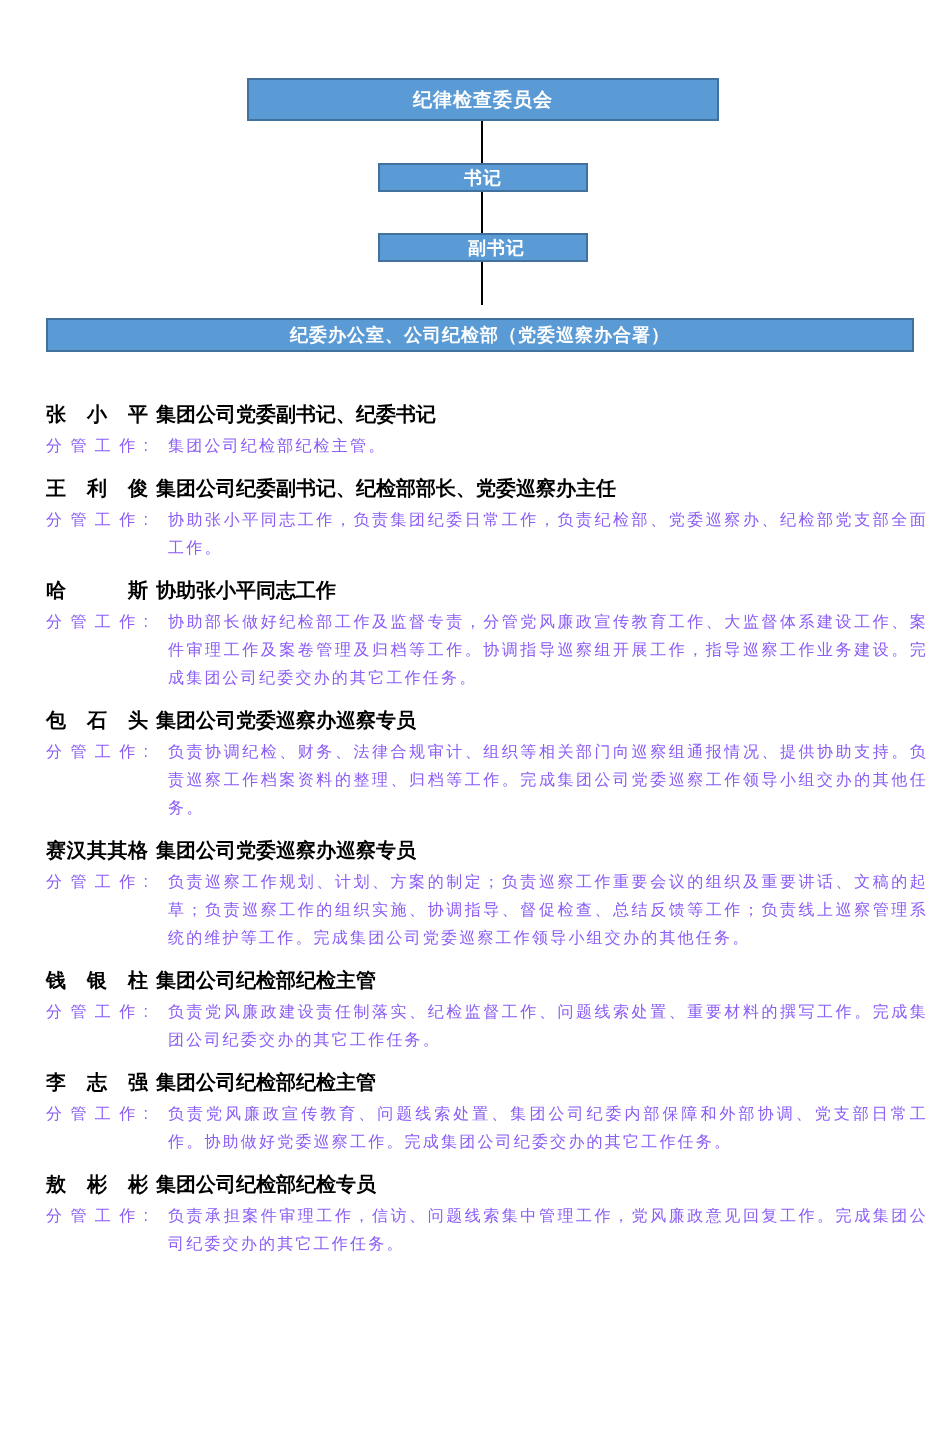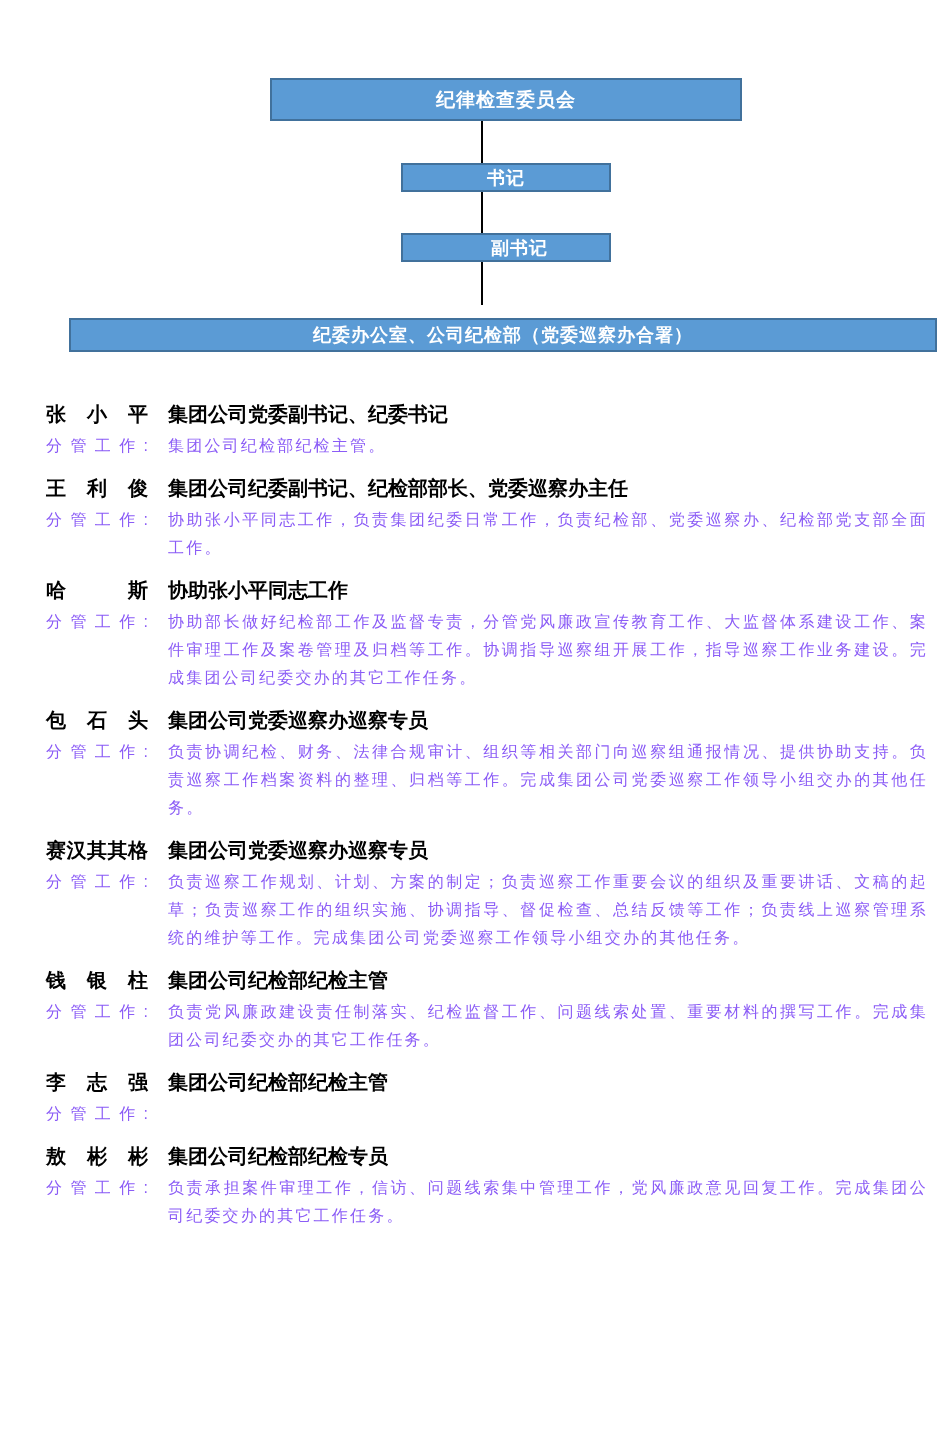--- a/index.html
+++ b/index.html
@@ -21,21 +21,20 @@
   .node{
     position:absolute;
     background:var(--box-fill);
     border:2px solid var(--box-border);
     color:var(--box-text);
     font-weight:700;
     display:flex;align-items:center;justify-content:center;
     text-align:left;
     font-size:18px;
     letter-spacing:1px;
-    margin-left:23px;
   }
   #box-committee{left:247px;top:78px;width:472px;height:43px;font-size:19px;}
   #box-secretary{left:378px;top:163px;width:210px;height:29px;}
   #box-deputy{left:378px;top:233px;width:210px;height:29px;padding-left:27px;}
   #box-office{left:46px;top:318px;width:868px;height:34px;}
   .connector{
     position:absolute;left:481px;width:2px;
     background:var(--connector);
   }
   #conn-1{top:121px;height:42px;}
@@ -46,21 +45,21 @@
   .entry{margin-bottom:14px;}
   .entry-header{
     display:flex;
     font-weight:700;color:#000000;
     font-size:20px;line-height:28px;
   }
   .person-name{
     width:102px;flex-shrink:0;
     text-align:justify;text-align-last:justify;
   }
-  .person-title{margin-left:20px;}
+  .person-title{margin-left:8px;}
   .entry-body{
     display:flex;
     margin-top:4px;
     font-size:16px;line-height:28px;
     color:#8b5cf6;font-weight:400;
   }
   .duty-label{
     width:102px;flex-shrink:0;
     text-align:justify;text-align-last:justify;
   }
@@ -151,20 +150,21 @@
     </div>
   </section>
 
   <section class="entry">
     <div class="entry-header">
       <span class="person-name">李志强</span>
       <span class="person-title">集团公司纪检部纪检主管</span>
     </div>
     <div class="entry-body">
       <span class="duty-label">分管工作:</span>
+      <span class="duty-desc">负责党风廉政宣传教育、问题线索处置、集团公司纪委内部保障和外部协调、党支部日常工作。协助做好党委巡察工作。完成集团公司纪委交办的其它工作任务。</span>
     </div>
   </section>
 
   <section class="entry">
     <div class="entry-header">
       <span class="person-name">敖彬彬</span>
       <span class="person-title">集团公司纪检部纪检专员</span>
     </div>
     <div class="entry-body">
       <span class="duty-label">分管工作:</span>

